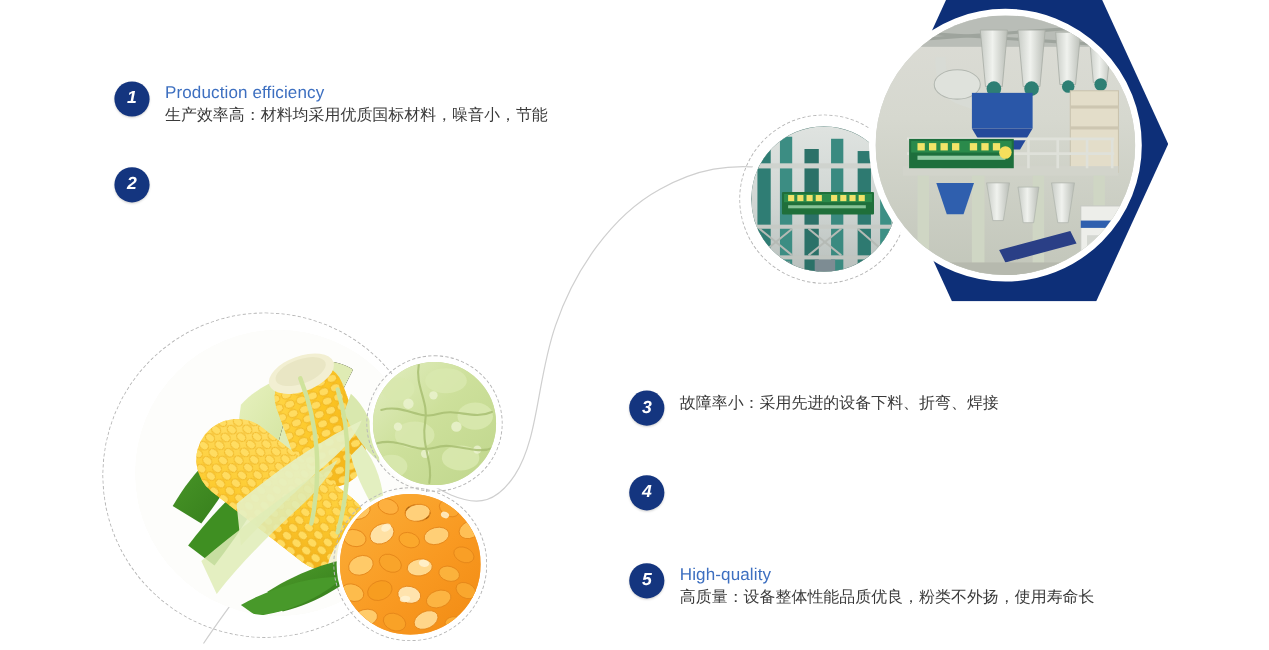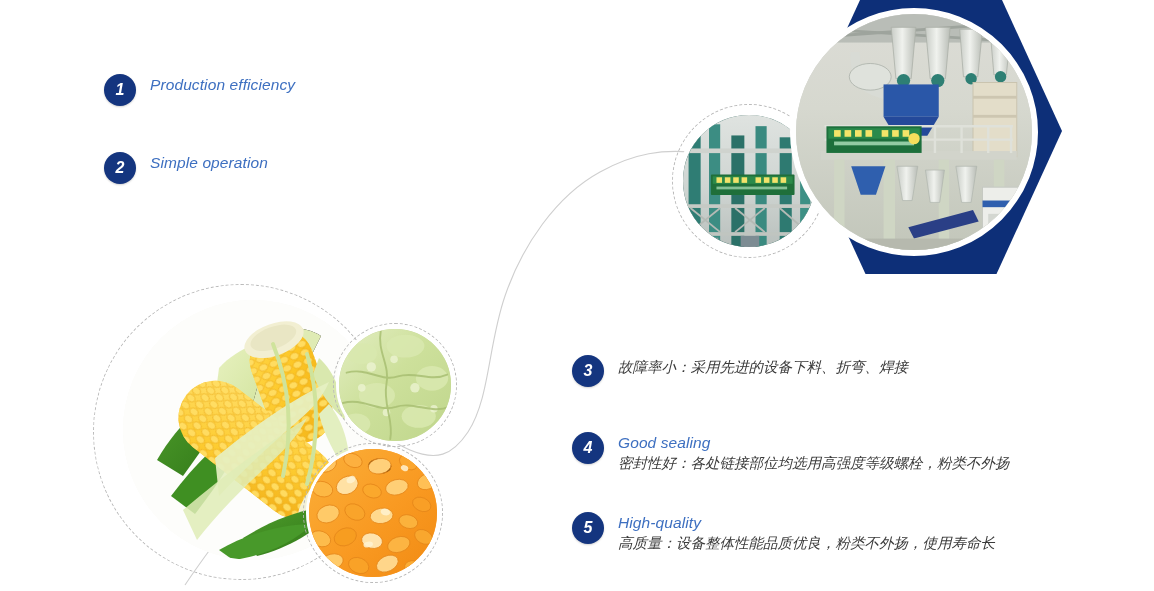--- a/index.html
+++ b/index.html
@@ -37,21 +37,20 @@
     display: flex;
     align-items: center;
     justify-content: center;
     flex: 0 0 32px;
     line-height: 1;
     box-shadow: 0 1px 2px rgba(0,0,0,0.18);
   }
   .feature-text {
     margin-left: 14px;
     padding-top: 1px;
-    font-style: italic;
   }
   .feature-en {
     font-size: 15.5px;
     color: #3d6fc0;
     line-height: 19px;
     white-space: nowrap;
     letter-spacing: 0.1px;
   }
   .feature-cn {
     font-size: 14.5px;
@@ -494,43 +493,39 @@
         <ellipse cx="62" cy="100" rx="5" ry="3" transform="rotate(-8 62 100)"></ellipse>
         <ellipse cx="100" cy="20" rx="4" ry="3" transform="rotate(24 100 20)"></ellipse>
       </g>
     </svg>
   </div>
 
   <div class="feature" style="left:104px; top:74px;">
     <div class="badge">1</div>
     <div class="feature-text">
       <div class="feature-en">Production efficiency</div>
+      <div class="feature-cn">生产效率高：材料均采用优质国标材料，噪音小，节能</div>
     </div>
   </div>
 
   <div class="feature" style="left:104px; top:152px;">
     <div class="badge">2</div>
     <div class="feature-text">
-      <div class="feature-en">Simple operation</div>
     </div>
   </div>
 
   <div class="feature" style="left:572px; top:355px;">
     <div class="badge">3</div>
     <div class="feature-text">
       <div class="feature-cn">故障率小：采用先进的设备下料、折弯、焊接</div>
     </div>
   </div>
 
   <div class="feature" style="left:572px; top:432px;">
     <div class="badge">4</div>
-    <div class="feature-text">
-      <div class="feature-en">Good sealing</div>
-      <div class="feature-cn">密封性好：各处链接部位均选用高强度等级螺栓，粉类不外扬</div>
-    </div>
   </div>
 
   <div class="feature" style="left:572px; top:512px;">
     <div class="badge">5</div>
     <div class="feature-text">
       <div class="feature-en">High-quality</div>
       <div class="feature-cn">高质量：设备整体性能品质优良，粉类不外扬，使用寿命长</div>
     </div>
   </div>
 

